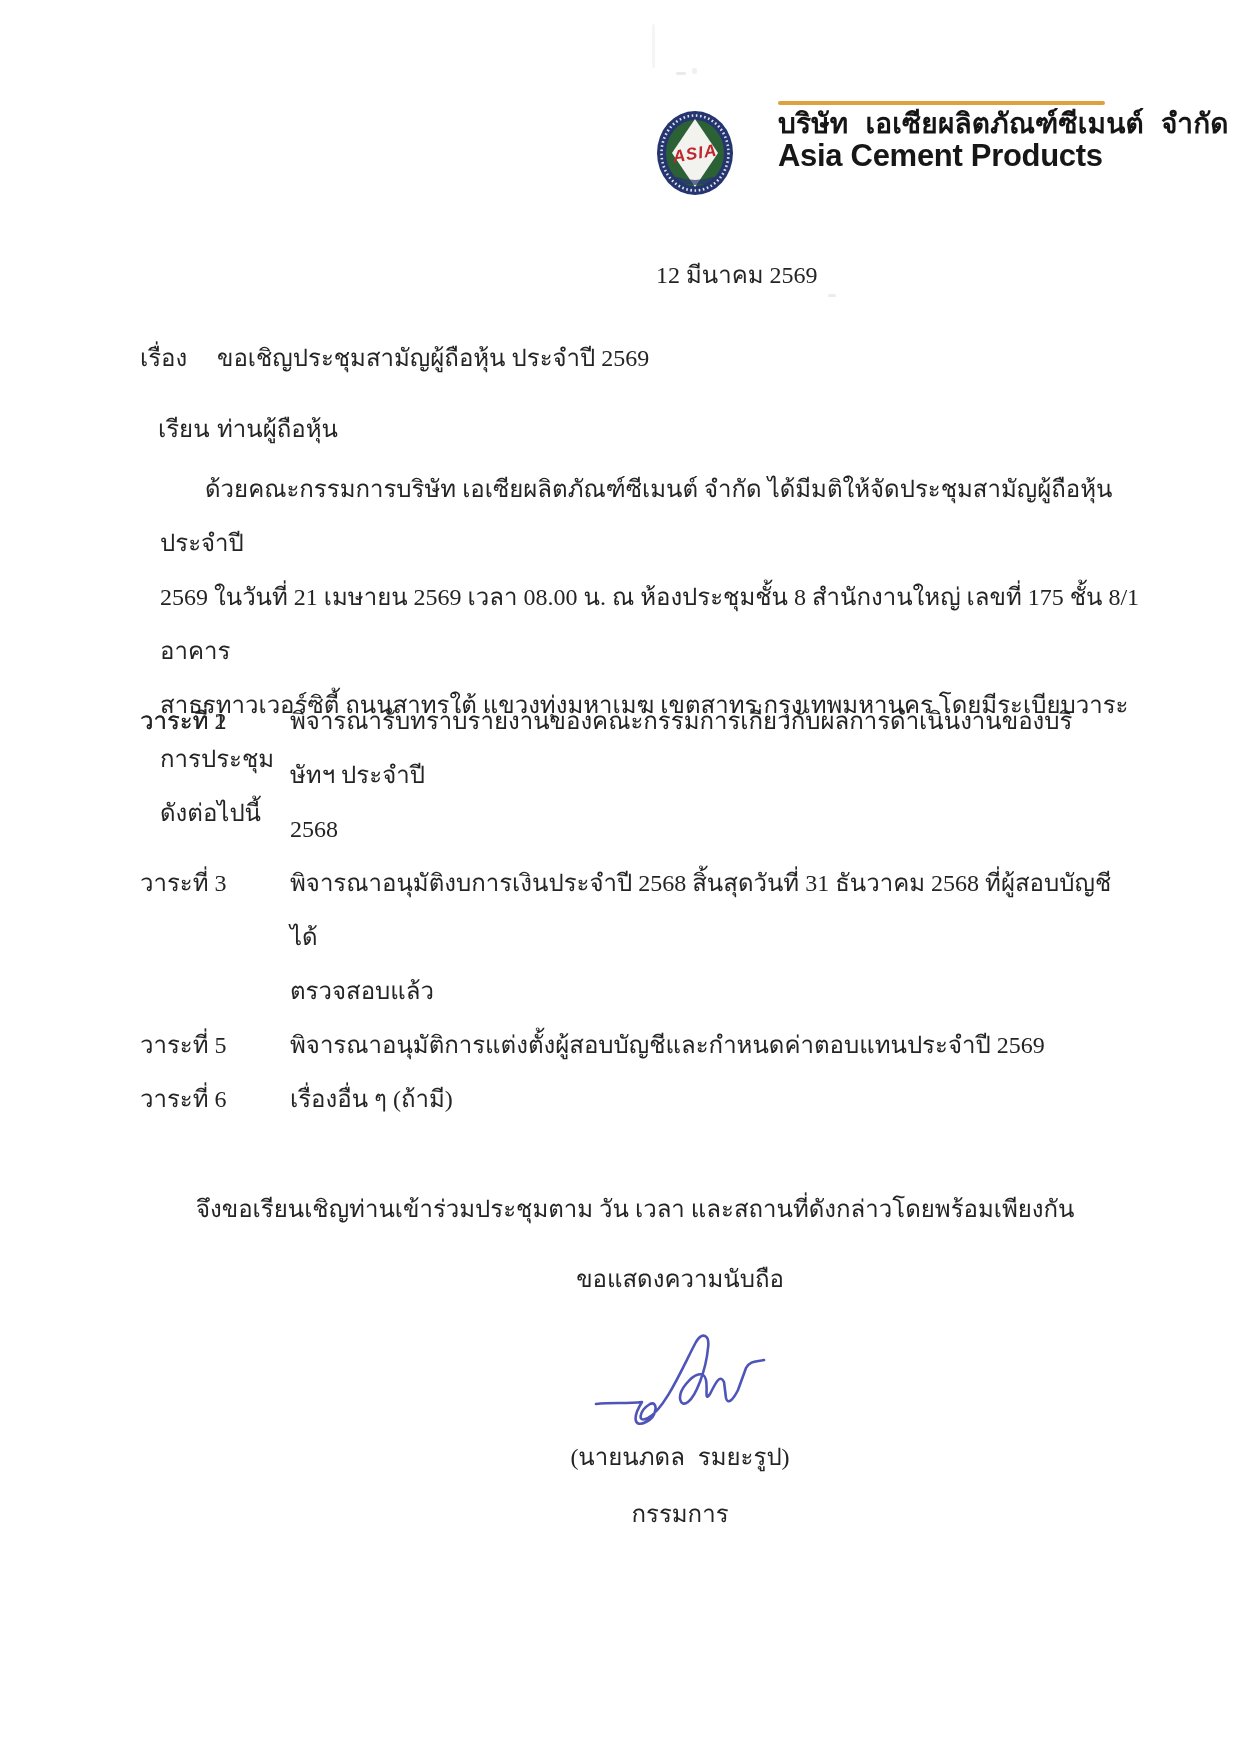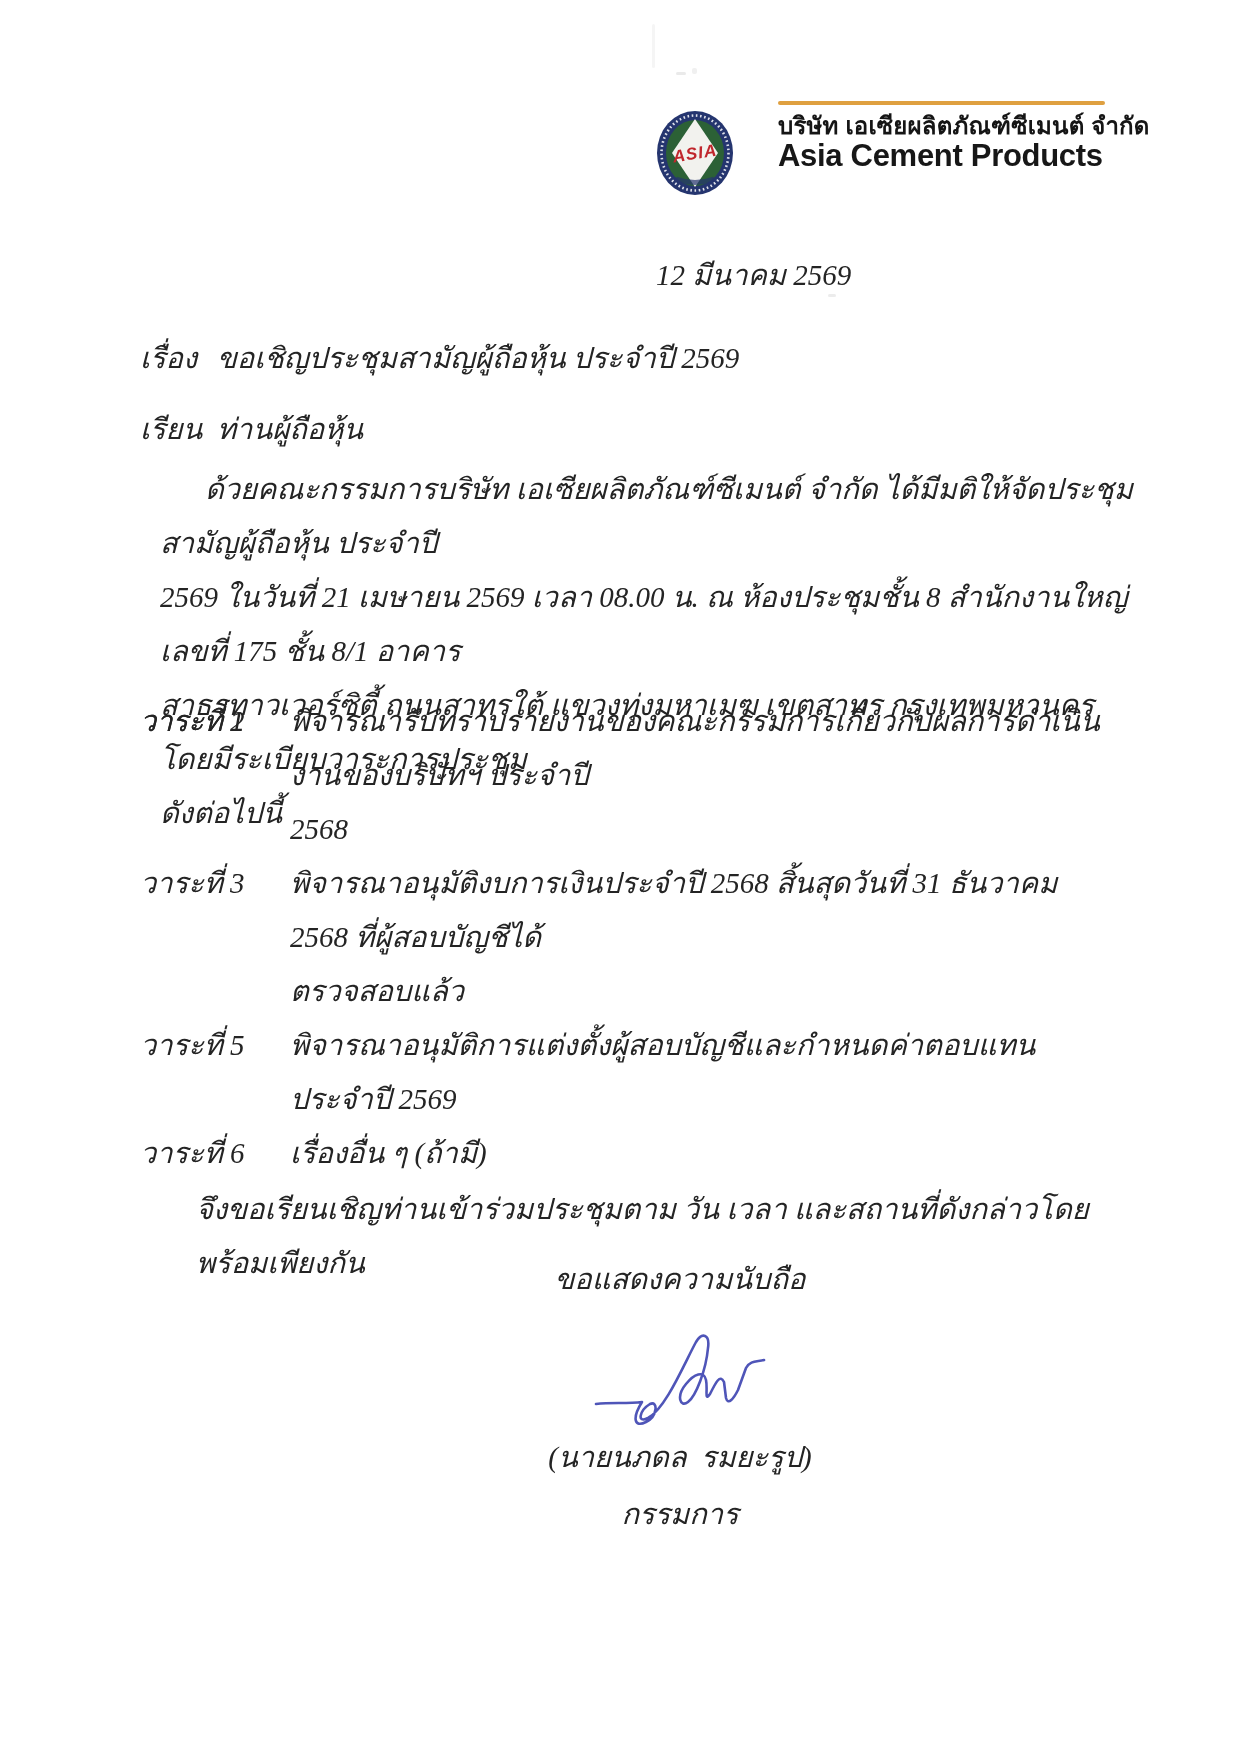--- a/index.html
+++ b/index.html
@@ -10,37 +10,37 @@
     font-family:"Liberation Serif","DejaVu Serif",serif;
     color:#222222;
     overflow:hidden;
   }
   
   .logo{position:absolute;left:656px;top:110px;width:78px;height:86px;}
   .brand{position:absolute;left:778px;top:101px;width:340px;}
   .brand-rule{height:4px;width:327px;background:#dfa040;border-radius:2px;}
   .brand-th{
     margin-top:8px;
-    font-family:Liberation Sans, sans-serif;
-    font-weight:bold;font-size:24px;line-height:26px;color:#151515;
+    font-family:Liberation Mono, monospace;
+    font-weight:bold;font-size:28px;line-height:26px;color:#151515;
     white-space:nowrap;letter-spacing:.2px;
   }
   .brand-en{
     font-family:"Liberation Sans","DejaVu Sans",sans-serif;
     font-weight:bold;font-size:31px;line-height:34px;color:#171717;
     white-space:nowrap;letter-spacing:-.3px;
   }
   
-  .txt{font-size:29px;line-height:54px;color:#242424;font-style:italic;}
+  .txt{font-size:24px;line-height:54px;color:#242424;}
   .date-line{position:absolute;left:656px;top:248px;}
   .subject-row{position:absolute;left:140px;top:331px;width:980px;}
   .subject-row .lbl{position:absolute;left:0;top:0;}
   .subject-row .val{position:absolute;left:77px;top:0;}
   .to-row{position:absolute;left:140px;top:402px;width:980px;}
-  .to-row .lbl{position:absolute;left:0;top:0;}
+  .to-row .lbl{position:absolute;left:18px;top:0;}
   .to-row .val{position:absolute;left:77px;top:0;}
   .body-par{
     position:absolute;left:128px;top:462px;width:988px;
     white-space:pre-line;text-indent:45px;margin-left:32px;
   }
   .agenda{position:absolute;left:140px;top:694px;width:976px;}
   .agenda-row{position:relative;}
   .agenda-row .a-label{position:absolute;left:0;top:0;white-space:nowrap;}
   .agenda-row .a-text{margin-left:150px;white-space:pre-line;width:826px;}
   .closing{position:absolute;left:196px;top:1182px;width:930px;}

